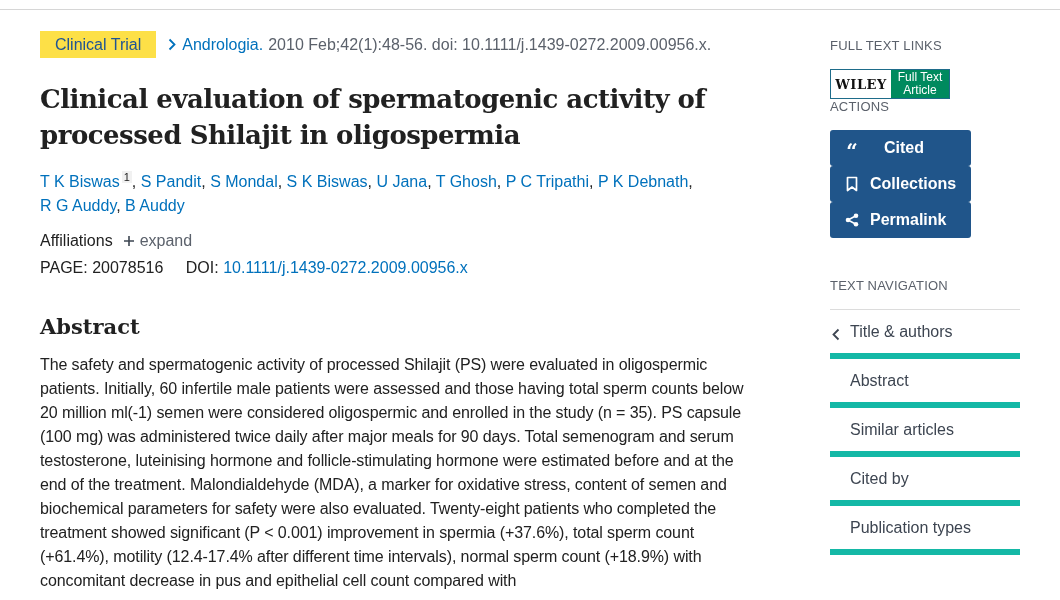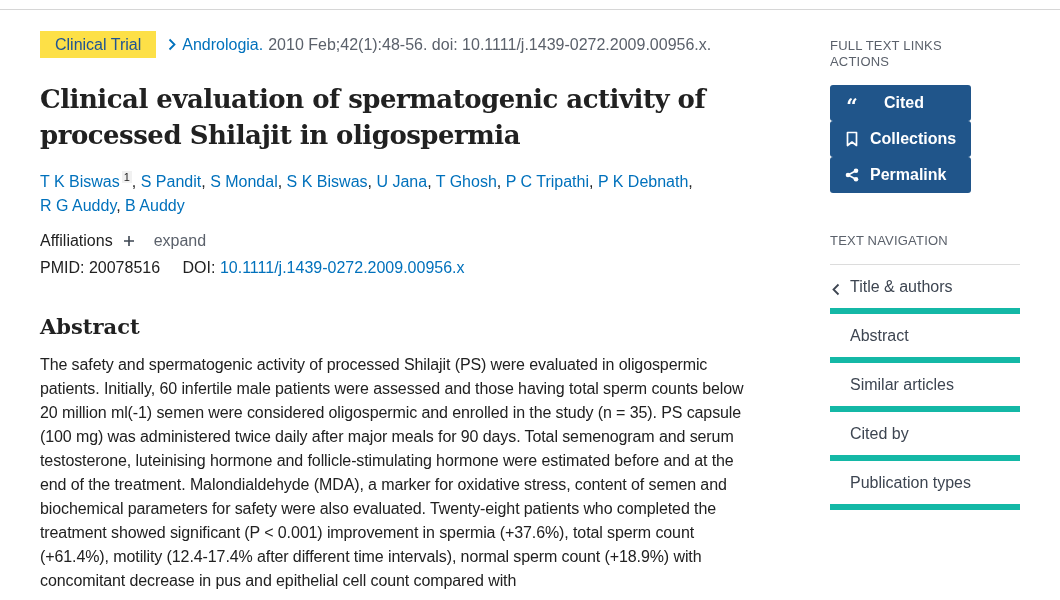--- a/index.html
+++ b/index.html
@@ -15,21 +15,21 @@
     .journal { color: #0071bc; }
     .cit-rest { color: #5b616b; margin-left: 5px; }
 
     .title { font-family: "DejaVu Serif", "Liberation Serif", serif; font-weight: bold; font-size: 26px; line-height: 36px; color: #212121; margin-top: 23px; letter-spacing: -0.5px; }
 
     .authors { margin-top: 12px; font-size: 16px; line-height: 24px; color: #0071bc; }
     .authors .sep { color: #212121; }
     .authors sup { font-size: 11px; color: #212121; background: #f1f1f1; padding: 0 2px; vertical-align: 6px; margin-left: 2px; }
 
     .affil { margin-top: 11px; font-size: 16px; line-height: 24px; display: flex; align-items: center; }
-    .expand { color: #5b616b; margin-left: 10px; display: inline-flex; align-items: center; gap: 19px; }
+    .expand { color: #5b616b; margin-left: 10px; display: inline-flex; align-items: center; gap: 5px; }
     .ids { margin-top: 3px; font-size: 16px; line-height: 24px; }
     .ids .doi-label { margin-left: 18px; }
     .ids a { color: #0071bc; text-decoration: none; }
 
     .abstract-heading { font-family: "DejaVu Serif", "Liberation Serif", serif; font-weight: bold; font-size: 21px; margin-top: 33px; line-height: 28px; color: #212121; }
     .abstract-text { margin-top: 12px; font-size: 16px; line-height: 24px; color: #212121; width: 716px; letter-spacing: -0.1px; }
 
     .side-heading { font-size: 13px; color: #5b616b; letter-spacing: 0.2px; line-height: 16px; }
     .wiley { margin-top: 15px; display: flex; width: 120px; height: 30px; border: 1px solid #1e6c8a; }
     .wiley-left { width: 60px; background: #fff; color: #111; font-family: "DejaVu Serif", "Liberation Serif", serif; font-size: 13px; font-weight: bold; display: flex; align-items: center; justify-content: center; letter-spacing: 0.5px; }
@@ -73,32 +73,39 @@
     <span>Affiliations</span>
     <span class="expand">
       <svg width="12" height="12" viewBox="0 0 12 12">
           <path d="M6 1 V11 M1 6 H11" stroke="#3d4551" stroke-width="1.6"></path>
         </svg>
       <span>expand</span>
     </span>
   </div>
 
   <div class="ids">
-    <span>PMID:</span>
+    <span>PAGE:</span>
     <span>20078516</span>
     <span class="doi-label">DOI:</span>
     <a>10.1111/j.1439-0272.2009.00956.x</a>
   </div>
 
   <h2 class="abstract-heading">Abstract</h2>
   <p class="abstract-text">The safety and spermatogenic activity of processed Shilajit (PS) were evaluated in oligospermic patients. Initially, 60 infertile male patients were assessed and those having total sperm counts below 20 million ml(-1) semen were considered oligospermic and enrolled in the study (n = 35). PS capsule (100 mg) was administered twice daily after major meals for 90 days. Total semenogram and serum testosterone, luteinising hormone and follicle-stimulating hormone were estimated before and at the end of the treatment. Malondialdehyde (MDA), a marker for oxidative stress, content of semen and biochemical parameters for safety were also evaluated. Twenty-eight patients who completed the treatment showed significant (P &lt; 0.001) improvement in spermia (+37.6%), total sperm count (+61.4%), motility (12.4-17.4% after different time intervals), normal sperm count (+18.9%) with concomitant decrease in pus and epithelial cell count compared with</p>
 </div>
 
 <aside class="sidebar">
   <div class="side-heading">FULL TEXT LINKS</div>
+  <div class="wiley">
+    <div class="wiley-left">WILEY</div>
+    <div class="wiley-right">
+      <span>Full Text</span>
+      <span>Article</span>
+    </div>
+  </div>
 
   <div class="side-heading actions-heading">ACTIONS</div>
   <div>
     <div class="action-btn cite-btn">
       <span class="ico">“</span>
       <span>Cited</span>
     </div>
     <div class="action-btn">
       <span class="ico">
         <svg width="12" height="16" viewBox="0 0 12 16">

